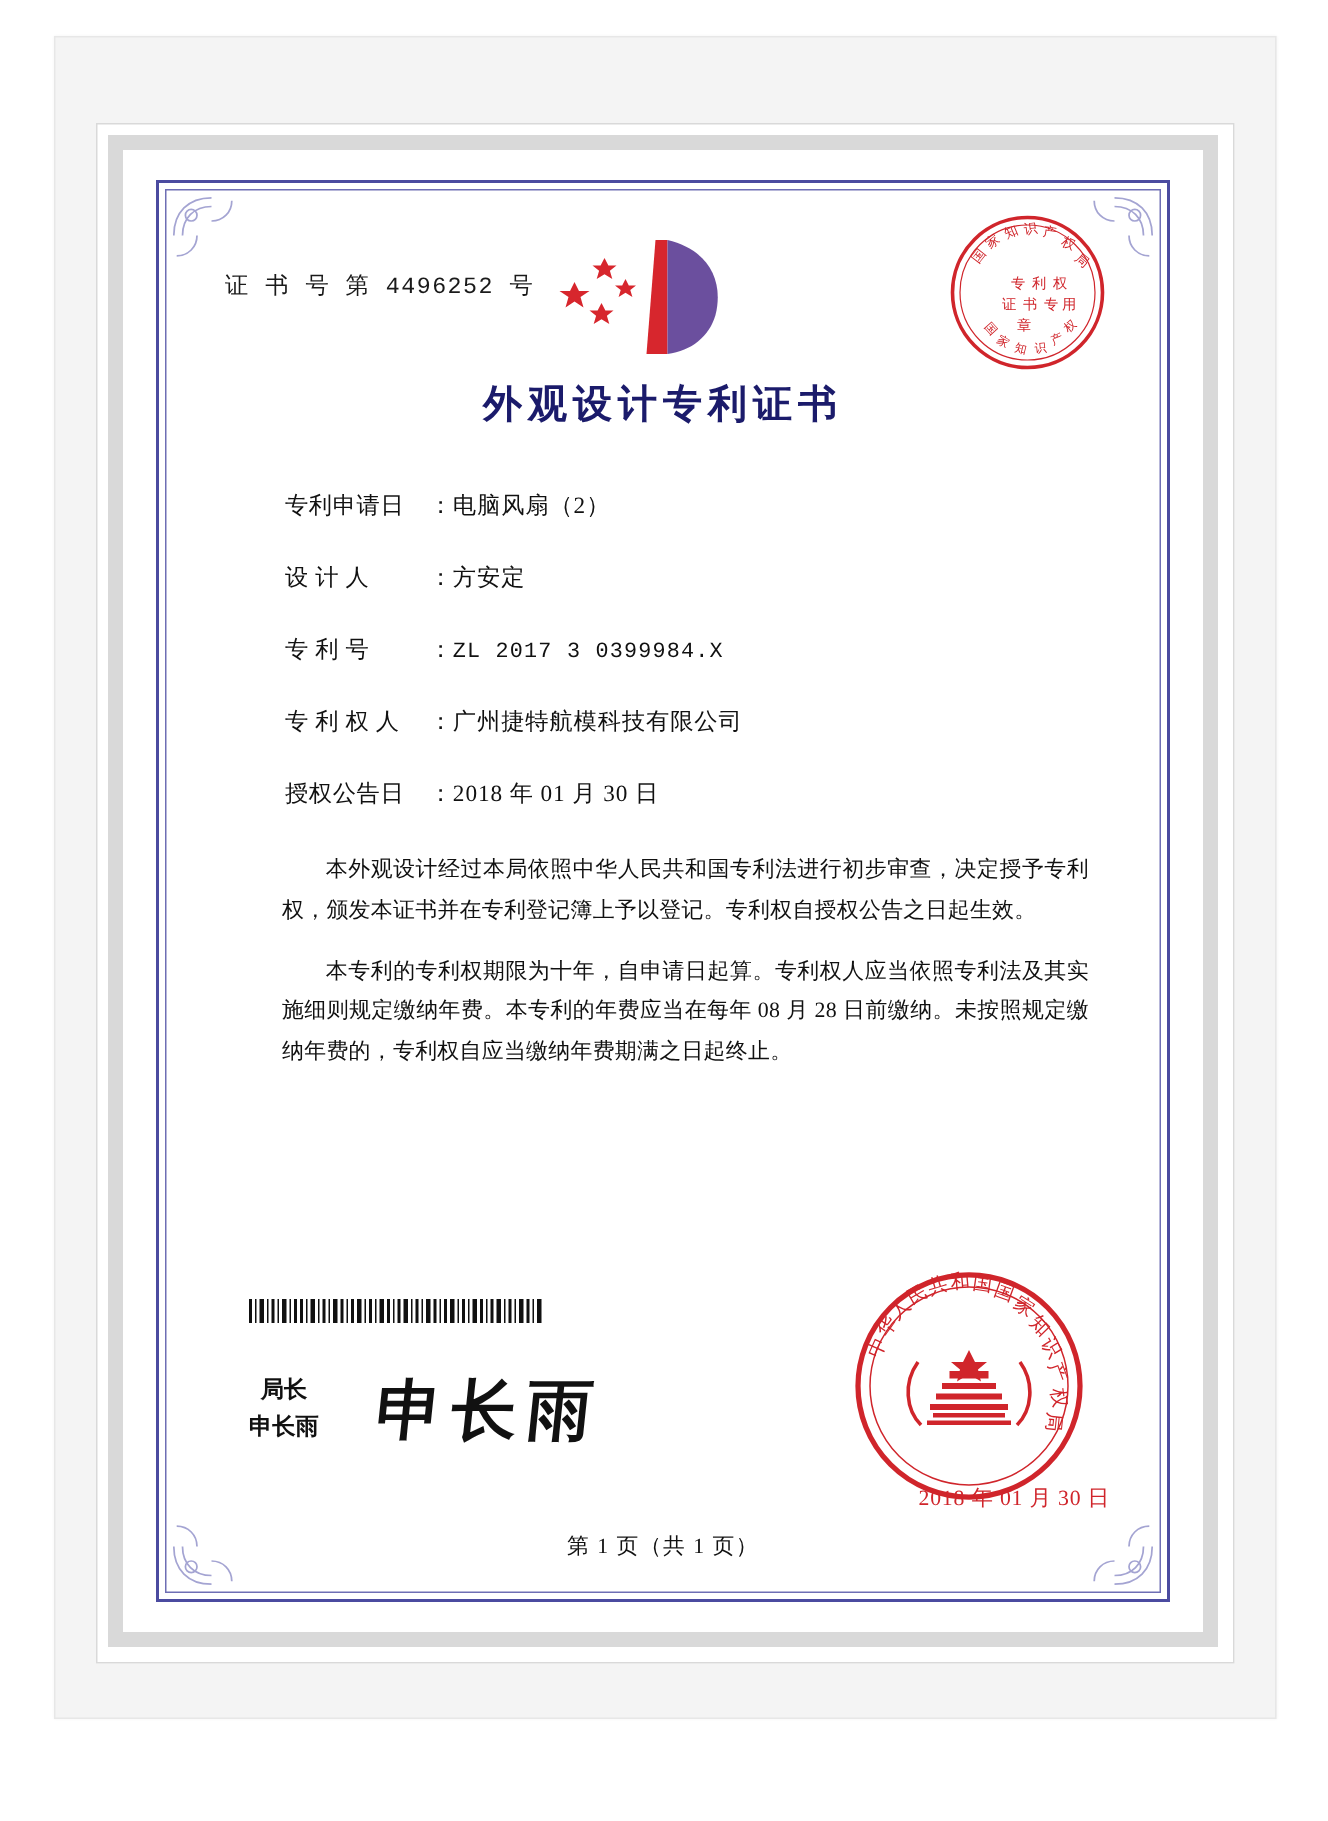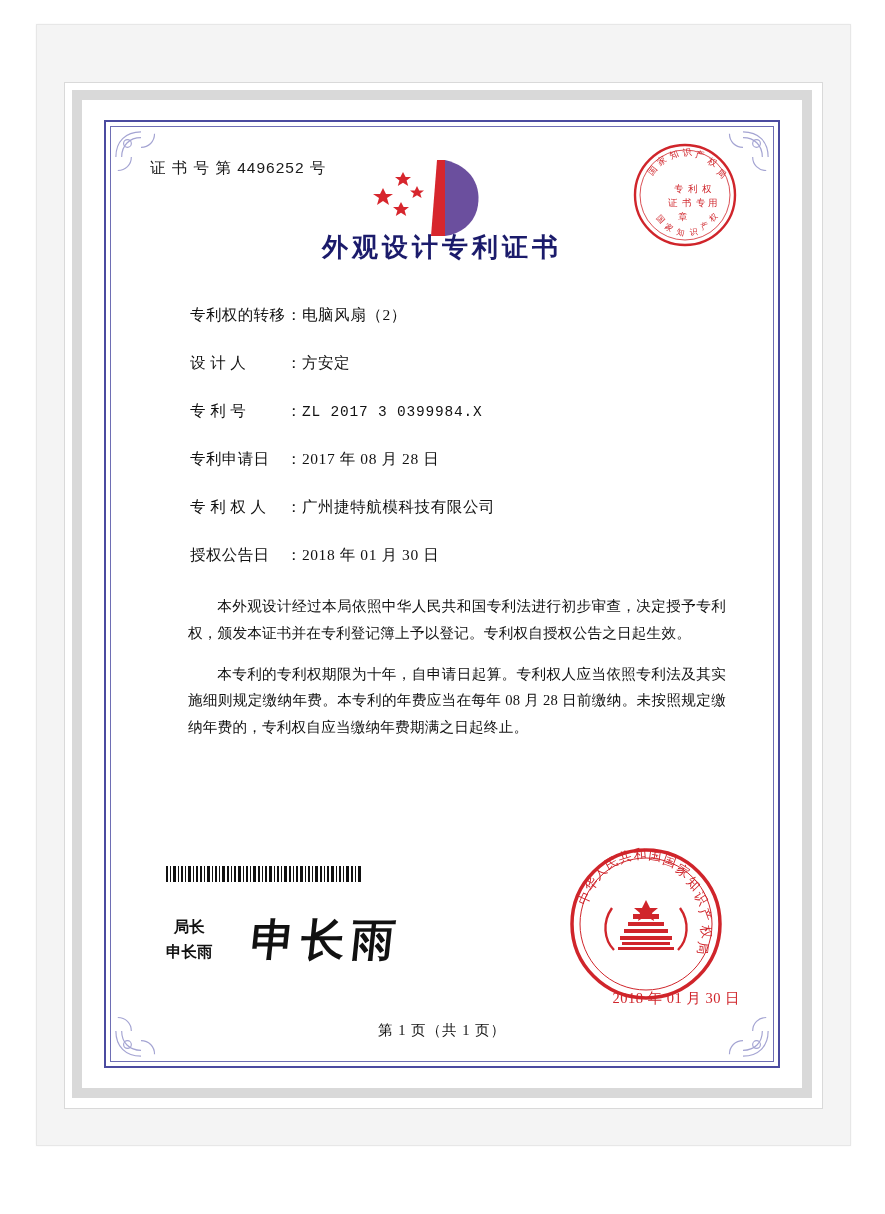--- a/index.html
+++ b/index.html
@@ -92,24 +92,25 @@
 
   
   .content {
     position: absolute;
     left: 0; top: 0; right: 0; bottom: 0;
     padding: 36px 44px 0 44px;
     box-sizing: border-box;
   }
 
   .cert-no {
-    font-family: Liberation Sans, sans-serif;
+    font-family: Liberation Mono, monospace;
     font-size: 15.5px;
     color: #1a1a1a;
     letter-spacing: 1px;
+    margin-top: 22px;
   }
 
   .emblem {
     position: absolute;
     left: 50%;
     transform: translateX(-50%);
     top: 30px;
     width: 150px;
     height: 92px;
   }
@@ -318,30 +319,27 @@
           <text transform="translate(82,82) rotate(-40)">权</text>
         </g>
       </svg>
 
       <div class="cert-no">证 书 号 第 4496252 号</div>
 
       <div class="title">外观设计专利证书</div>
 
       <div class="fields">
         <div class="field-row">
-          <span class="field-label">专利权的转移</span><span>：</span><span class="field-value">电脑风扇（2）</span>
+          <span class="field-label">专利申请日</span><span>：</span><span class="field-value">电脑风扇（2）</span>
         </div>
         <div class="field-row">
           <span class="field-label">设    计    人</span><span>：</span><span class="field-value">方安定</span>
         </div>
         <div class="field-row">
           <span class="field-label">专    利    号</span><span>：</span><span class="field-value mono">ZL 2017 3 0399984.X</span>
-        </div>
-        <div class="field-row">
-          <span class="field-label">专利申请日</span><span>：</span><span class="field-value">2017 年 08 月 28 日</span>
         </div>
         <div class="field-row">
           <span class="field-label">专 利 权 人</span><span>：</span><span class="field-value">广州捷特航模科技有限公司</span>
         </div>
         <div class="field-row">
           <span class="field-label">授权公告日</span><span>：</span><span class="field-value">2018 年 01 月 30 日</span>
         </div>
       </div>
 
       <div class="paras">

